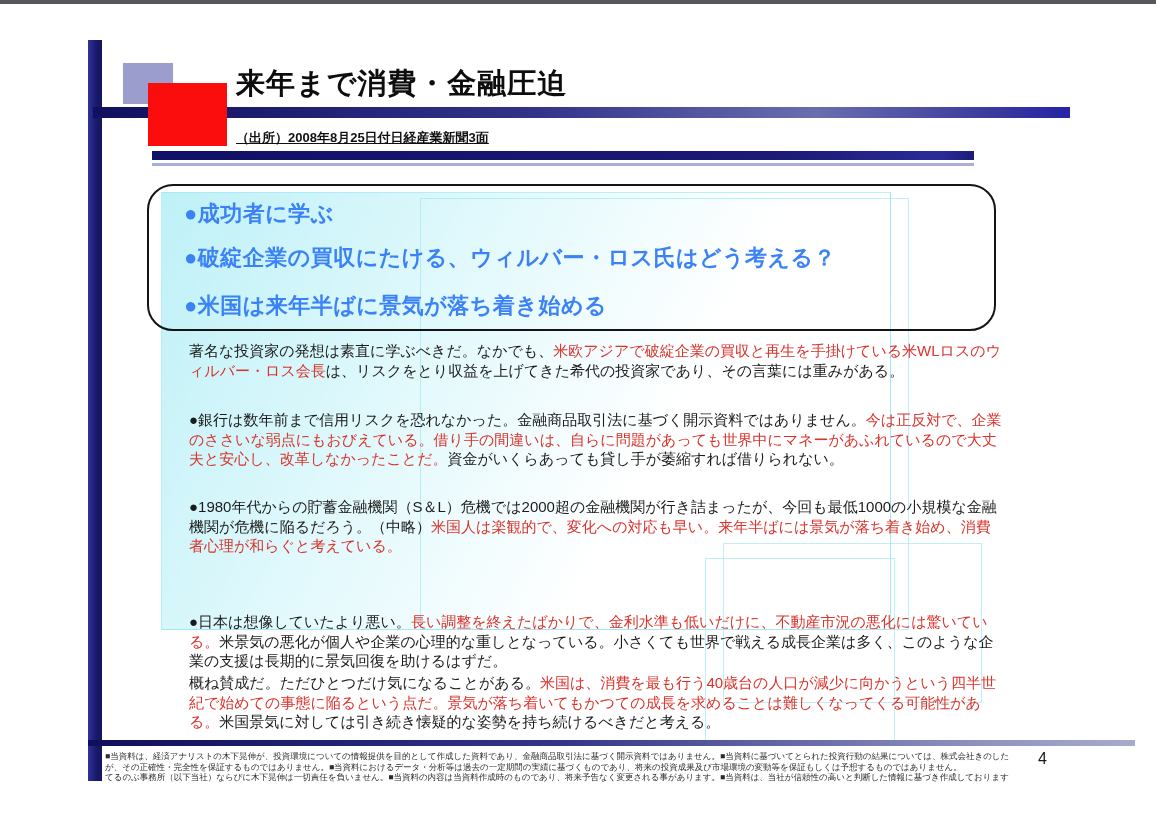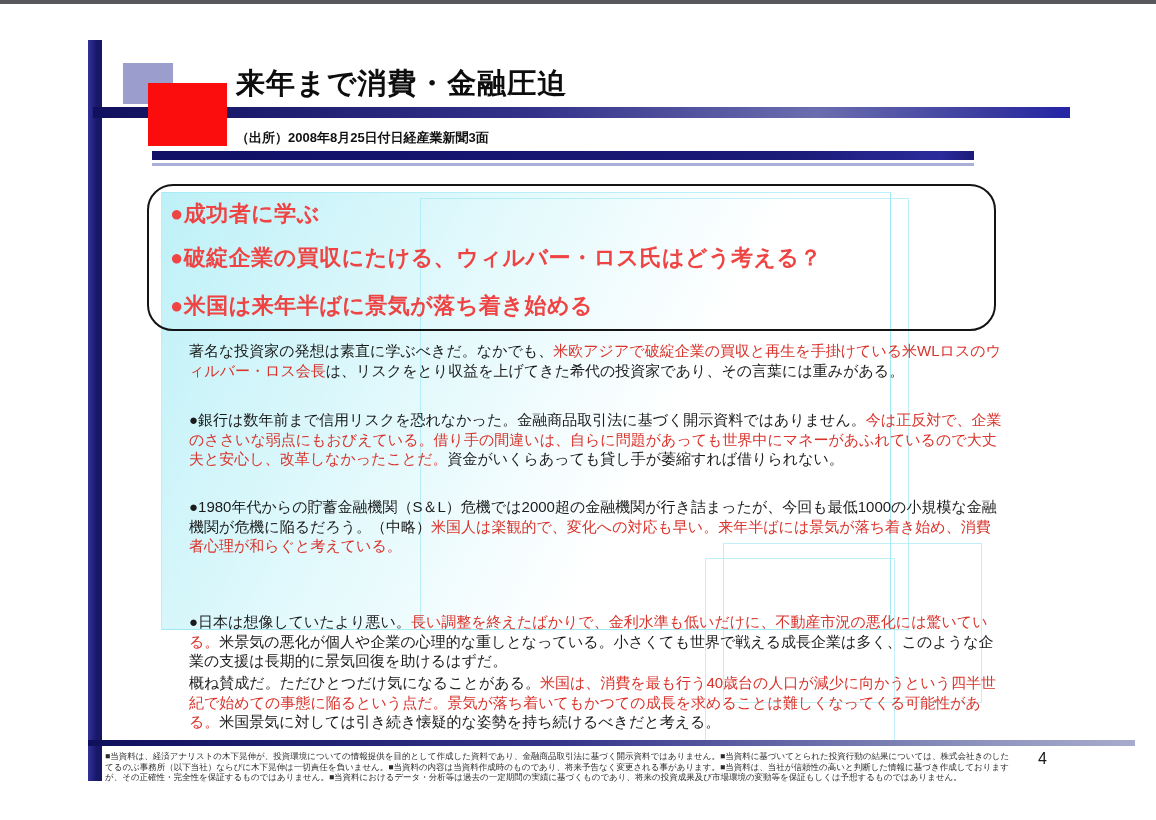--- a/index.html
+++ b/index.html
@@ -11,38 +11,38 @@
   .strip-bottom{position:absolute;left:0;top:813px;width:1156px;height:7px;background:#4e4e52;}
 
   
   .vbar{position:absolute;left:88px;top:40px;width:14px;height:741px;
         background:linear-gradient(90deg,#32329a 0%,#1a1a6e 55%,#15155e 100%);}
   .sq-lavender{position:absolute;left:123px;top:63px;width:50px;height:41px;background:#9b9dcd;}
   .sq-red{position:absolute;left:148px;top:83px;width:79px;height:63px;background:#fb0d0d;}
   .hbar1{position:absolute;left:93px;top:107px;width:977px;height:11px;
          background:linear-gradient(90deg,#10105e 0%,#32328a 45%,#6a6eae 74%,#3a3a9e 92%,#2424a6 100%);}
   .title{position:absolute;left:236px;top:64px;font-size:29px;font-weight:bold;color:#0d0d0d;letter-spacing:1px;}
-  .source{position:absolute;left:236px;top:129px;font-size:13px;font-weight:bold;color:#101010;}
+  .source{position:absolute;left:236px;top:129px;font-size:13px;font-weight:bold;color:#101010;text-decoration:underline;}
   .hbar2{position:absolute;left:152px;top:151px;width:822px;height:9px;
          background:linear-gradient(90deg,#101066 0%,#1b1b78 78%,#2b2b9c 96%,#1b1b78 100%);}
   .hline2{position:absolute;left:152px;top:163px;width:822px;height:3px;background:#a9afd8;}
 
   
   .cyanfill{position:absolute;left:161px;top:192px;width:728px;height:436px;
             border:1px solid rgba(130,225,240,.55);
             background:linear-gradient(118deg,rgba(186,240,247,.95) 0%,rgba(216,247,251,.8) 34%,rgba(255,255,255,0) 66%);}
   .deco{position:absolute;border:1px solid rgba(148,230,242,.6);}
   .deco2{left:420px;top:198px;width:487px;height:430px;}
   .deco3{left:723px;top:543px;width:257px;height:158px;}
   .deco4{left:705px;top:558px;width:188px;height:182px;}
 
   
   .hbox{position:absolute;left:147px;top:184px;width:845px;height:143px;
         border:2px solid #141414;border-radius:26px;background:transparent;}
-  .hb{position:absolute;left:170px;font-size:22px;font-weight:bold;color:#ef4444;letter-spacing:.5px;white-space:nowrap;}
+  .hb{position:absolute;left:184px;font-size:22px;font-weight:bold;color:#3b82f6;letter-spacing:.5px;white-space:nowrap;}
   .hb:nth-child(1){top:199px;}
   .hb:nth-child(2){top:243px;}
   .hb:nth-child(3){top:291px;}
 
   
   .para{position:absolute;left:176px;width:813px;font-size:15px;line-height:19.5px;color:#1b1b1b;margin-left:13px;}
   .para.p1{top:341px;}
   .para.p2{top:410px;}
   .para.p3{top:497px;}
   .para.p4{top:612px;}
@@ -89,19 +89,19 @@
       <div class="para p1"><span class="seg-black">著名な投資家の発想は素直に学ぶべきだ。なかでも、</span><span class="seg-red">米欧アジアで破綻企業の買収と再生を手掛けている米WLロスのウィルバー・ロス会長</span><span class="seg-black">は、リスクをとり収益を上げてきた希代の投資家であり、その言葉には重みがある。</span></div>
       <div class="para p2"><span class="seg-black">●銀行は数年前まで信用リスクを恐れなかった。金融商品取引法に基づく開示資料ではありません。</span><span class="seg-red">今は正反対で、企業のささいな弱点にもおびえている。借り手の間違いは、自らに問題があっても世界中にマネーがあふれているので大丈夫と安心し、改革しなかったことだ。</span><span class="seg-black">資金がいくらあっても貸し手が萎縮すれば借りられない。</span></div>
       <div class="para p3"><span class="seg-black">●1980年代からの貯蓄金融機関（S＆L）危機では2000超の金融機関が行き詰まったが、今回も最低1000の小規模な金融機関が危機に陥るだろう。（中略）</span><span class="seg-red">米国人は楽観的で、変化への対応も早い。来年半ばには景気が落ち着き始め、消費者心理が和らぐと考えている。</span></div>
       <div class="para p4"><span class="seg-black">●日本は想像していたより悪い。</span><span class="seg-red">長い調整を終えたばかりで、金利水準も低いだけに、不動産市況の悪化には驚いている。</span><span class="seg-black">米景気の悪化が個人や企業の心理的な重しとなっている。小さくても世界で戦える成長企業は多く、このような企業の支援は長期的に景気回復を助けるはずだ。</span></div>
       <div class="para p5"><span class="seg-black">概ね賛成だ。ただひとつだけ気になることがある。</span><span class="seg-red">米国は、消費を最も行う40歳台の人口が減少に向かうという四半世紀で始めての事態に陥るという点だ。景気が落ち着いてもかつての成長を求めることは難しくなってくる可能性がある。</span><span class="seg-black">米国景気に対しては引き続き懐疑的な姿勢を持ち続けるべきだと考える。</span></div>
     </div>
 
   <div class="fbar"></div>
   <div class="disc">
       <div>■当資料は、経済アナリストの木下晃伸が、投資環境についての情報提供を目的として作成した資料であり、金融商品取引法に基づく開示資料ではありません。■当資料に基づいてとられた投資行動の結果については、株式会社きのした</div>
+      <div>が、その正確性・完全性を保証するものではありません。■当資料におけるデータ・分析等は過去の一定期間の実績に基づくものであり、将来の投資成果及び市場環境の変動等を保証もしくは予想するものではありません。</div>
       <div>てるのぶ事務所（以下当社）ならびに木下晃伸は一切責任を負いません。■当資料の内容は当資料作成時のものであり、将来予告なく変更される事があります。■当資料は、当社が信頼性の高いと判断した情報に基づき作成しております</div>
-      <div>が、その正確性・完全性を保証するものではありません。■当資料におけるデータ・分析等は過去の一定期間の実績に基づくものであり、将来の投資成果及び市場環境の変動等を保証もしくは予想するものではありません。</div>
     </div>
   <div class="pagenum">4</div>
 
   <div class="strip-bottom"></div>
 </div>
 
 </body></html>

